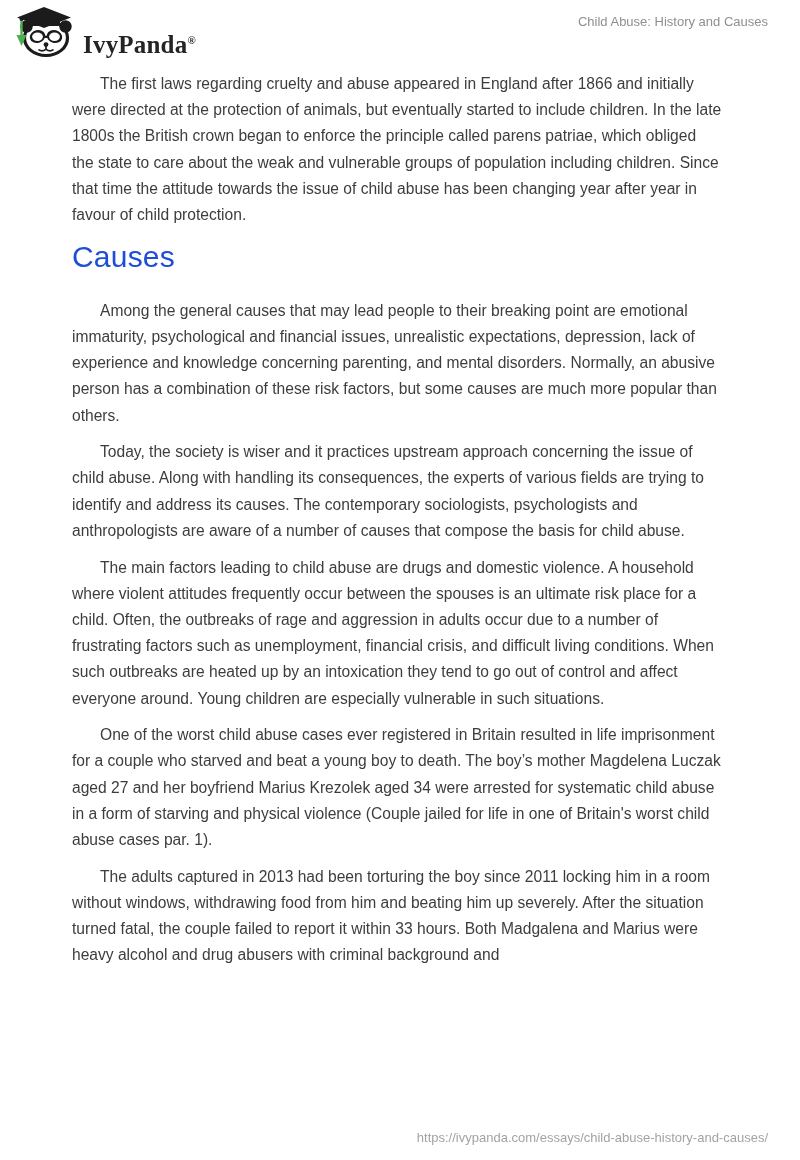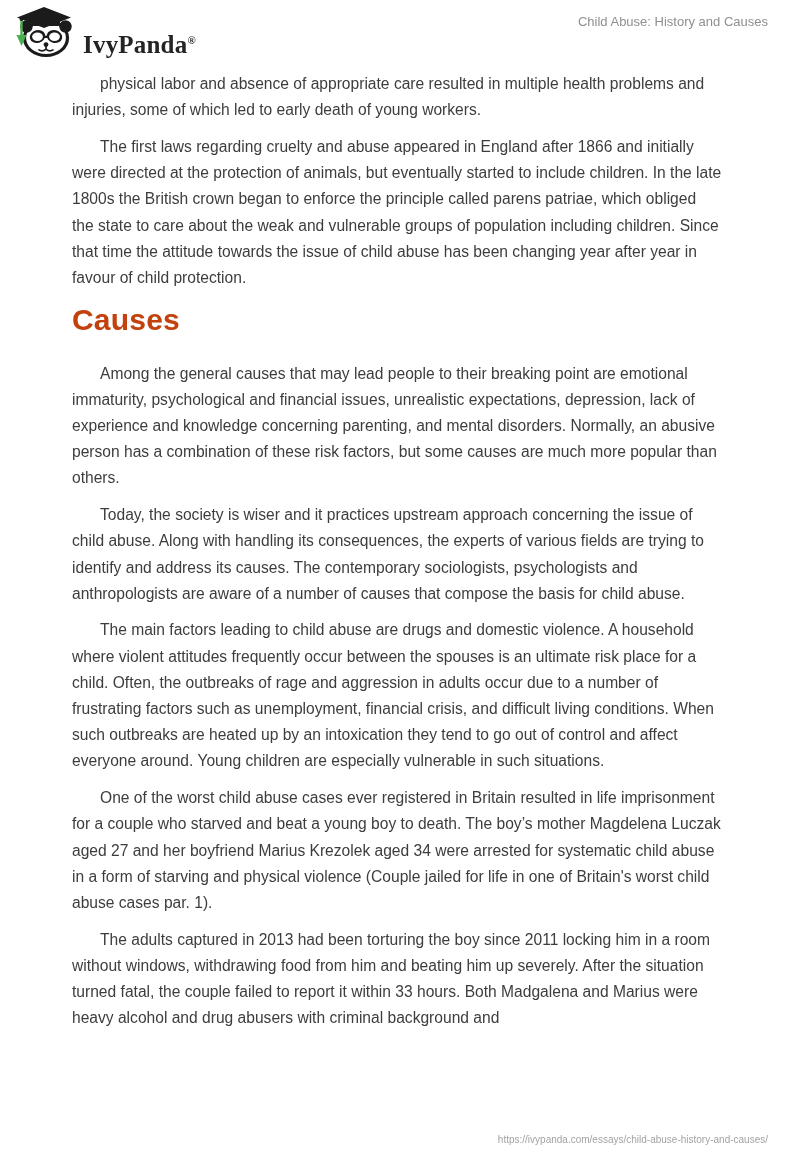--- a/index.html
+++ b/index.html
@@ -45,30 +45,30 @@
     line-height: 26.2px;
     color: #3d3d3d;
   }
   .article p {
     text-indent: 28px;
     margin-bottom: 10.5px;
   }
   .article h1 {
     font-size: 30px;
     line-height: 36px;
-    font-weight: 700;
-    color: #c2410c;
+    font-weight: 400;
+    color: #1d4ed8;
     margin: 6px 0 23px 0;
     letter-spacing: 0.2px;
   }
 
   
   .footer {
     position: absolute; right: 32px; bottom: 15px;
-    font-size: 10px; color: #a3a3a3;
+    font-size: 13px; color: #a3a3a3;
   }
   .footer .url { cursor: pointer; }
 </style>
 </head>
 <body>
 
 <div class="page">
 
   <header class="header">
     <div class="brand">
@@ -95,21 +95,20 @@
         <path d="M9.5 13 v16" fill="none" stroke="#4caf50" stroke-width="2.4"></path>
         <polygon points="9.5,40 4.5,29 14.5,29" fill="#4caf50"></polygon>
         <circle cx="9.5" cy="13" r="2" fill="#1b1b1b"></circle>
       </svg>
       <span class="brand-text"><span>IvyPanda</span><sup>®</sup></span>
     </div>
     <div class="doc-title">Child Abuse: History and Causes</div>
   </header>
 
   <main class="article">
-    <p>physical labor and absence of appropriate care resulted in multiple health problems and injuries, some of which led to early death of young workers.</p>
     <p>The first laws regarding cruelty and abuse appeared in England after 1866 and initially were directed at the protection of animals, but eventually started to include children. In the late 1800s the British crown began to enforce the principle called parens patriae, which obliged the state to care about the weak and vulnerable groups of population including children. Since that time the attitude towards the issue of child abuse has been changing year after year in favour of child protection.</p>
 
     <h1>Causes</h1>
 
     <p>Among the general causes that may lead people to their breaking point are emotional immaturity, psychological and financial issues, unrealistic expectations, depression, lack of experience and knowledge concerning parenting, and mental disorders. Normally, an abusive person has a combination of these risk factors, but some causes are much more popular than others.</p>
     <p>Today, the society is wiser and it practices upstream approach concerning the issue of child abuse. Along with handling its consequences, the experts of various fields are trying to identify and address its causes. The contemporary sociologists, psychologists and anthropologists are aware of a number of causes that compose the basis for child abuse.</p>
     <p>The main factors leading to child abuse are drugs and domestic violence. A household where violent attitudes frequently occur between the spouses is an ultimate risk place for a child. Often, the outbreaks of rage and aggression in adults occur due to a number of frustrating factors such as unemployment, financial crisis, and difficult living conditions. When such outbreaks are heated up by an intoxication they tend to go out of control and affect everyone around. Young children are especially vulnerable in such situations.</p>
     <p>One of the worst child abuse cases ever registered in Britain resulted in life imprisonment for a couple who starved and beat a young boy to death. The boy’s mother Magdelena Luczak aged 27 and her boyfriend Marius Krezolek aged 34 were arrested for systematic child abuse in a form of starving and physical violence (Couple jailed for life in one of Britain's worst child abuse cases par. 1).</p>
     <p>The adults captured in 2013 had been torturing the boy since 2011 locking him in a room without windows, withdrawing food from him and beating him up severely. After the situation turned fatal, the couple failed to report it within 33 hours. Both Madgalena and Marius were heavy alcohol and drug abusers with criminal background and</p>
   </main>

